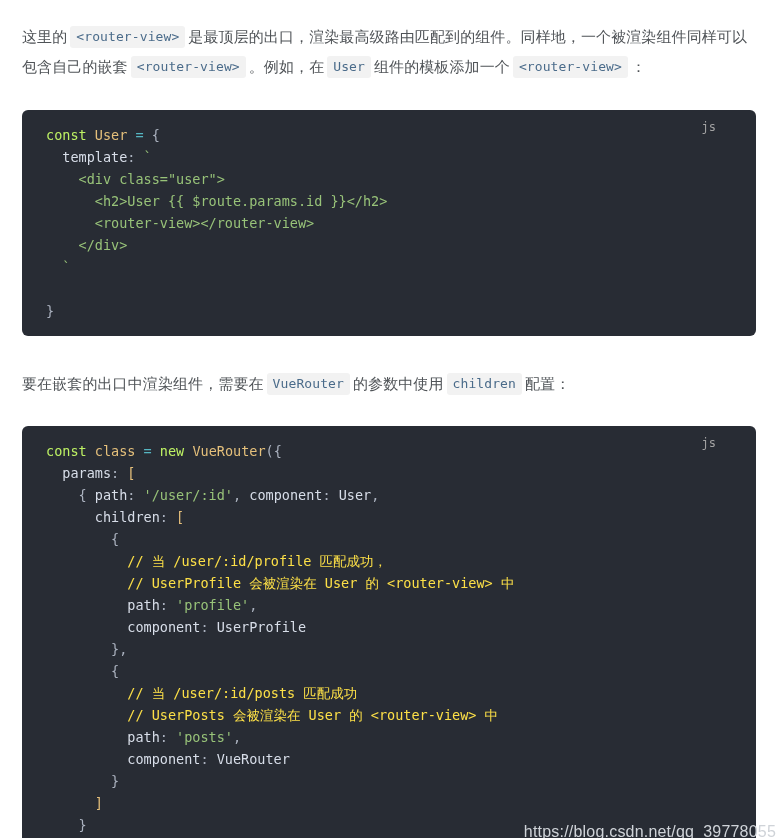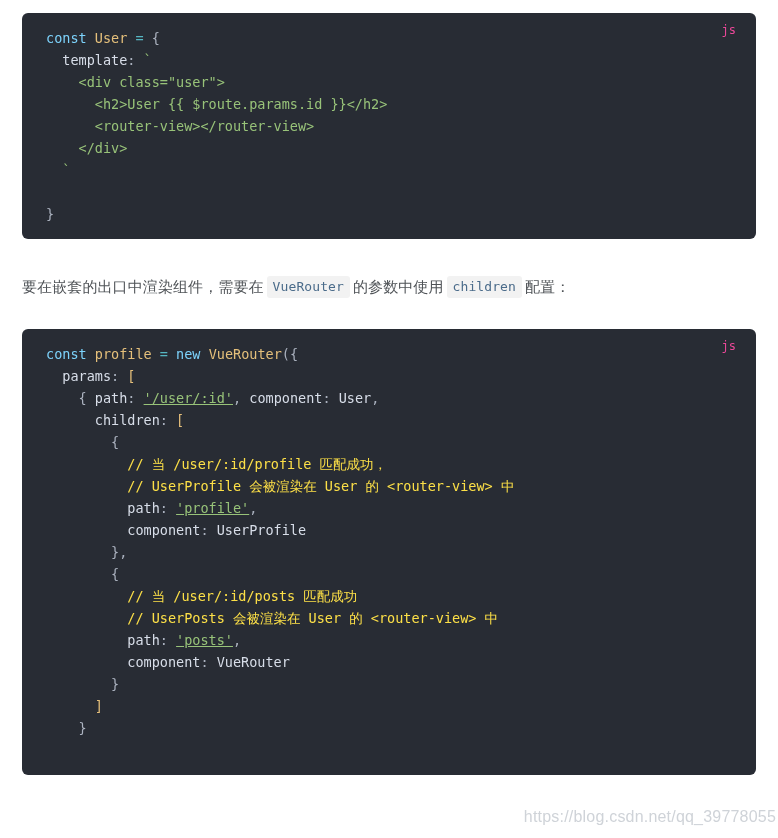--- a/index.html
+++ b/index.html
@@ -58,47 +58,47 @@
     position: relative;
     background: #282c34;
     border-radius: 6px;
     margin: 0 22px;
     padding: 14px 0 14px 0;
     overflow: hidden;
   }
   .lang-tag {
     position: absolute;
     top: 10px;
-    right: 20px;
-    color: #ec4899;
+    right: 40px;
+    color: #a3a3a3;
     font-family: "DejaVu Sans Mono", "Liberation Mono", monospace;
     font-size: 12px;
     line-height: 14px;
     user-select: none;
     text-align: center;
   }
   pre.code {
     margin: 0;
     padding: 0 18px 0 24px;
     font-family: "DejaVu Sans Mono", "Liberation Mono", monospace;
     font-size: 13.5px;
     line-height: 22px;
     color: #abb2bf;
     white-space: pre;
     tab-size: 2;
   }
 
   
-  .t-kw   { color: #7dd3fc; }            
+  .t-kw   { color: #bef264; }            
   .t-var  { color: #e5c07b; }            
   .t-op   { color: #56b6c2; }            
   .t-punc { color: #abb2bf; }            
   .t-brk  { color: #e6c07b; }            
   .t-key  { color: #d8dee9; margin-top: 33px; }            
-  .t-str  { color: #98c379; text-decoration: underline; }            
+  .t-str  { color: #98c379; }            
   .t-tag  { color: #98c379; }            
   .t-cmt  { color: #fde047; }            
   .t-plain{ color: #d8dee9; }
   .t-tick { color: #98c379; }
 
   
   .watermark {
     position: absolute;
     right: 0;
     bottom: 11px;
@@ -116,20 +116,23 @@
 
   .spacer-a { height: 13px; }
   .spacer-b { height: 18px; }
   .spacer-c { height: 12px; }
 </style>
 </head>
 <body>
 
 <div class="page">
 
+  <p class="para first">
+    <span>这里的</span><span class="chip">&lt;router-view&gt;</span><span>是最顶层的出口，渲染最高级路由匹配到的组件。同样地，一个被渲染组件同样可以包含自己的嵌套</span><span class="chip">&lt;router-view&gt;</span><span>。例如，在</span><span class="chip">User</span><span>组件的模板添加一个</span><span class="chip">&lt;router-view&gt;</span><span>：</span>
+  </p>
 
   <div class="spacer-a"></div>
 
   <div class="codeblock">
     <span class="lang-tag">js</span>
 <pre class="code"><span class="t-kw">const</span> <span class="t-var">User</span> <span class="t-op">=</span> <span class="t-punc">{</span>
   <span class="t-key">template</span><span class="t-punc">:</span> <span class="t-tick">`</span>
     <span class="t-tag">&lt;div class="user"&gt;</span>
       <span class="t-tag">&lt;h2&gt;User {{ $route.params.id }}&lt;/h2&gt;</span>
       <span class="t-tag">&lt;router-view&gt;&lt;/router-view&gt;</span>
@@ -142,21 +145,21 @@
   <div class="spacer-b"></div>
 
   <p class="para mid">
     <span>要在嵌套的出口中渲染组件，需要在</span><span class="chip">VueRouter</span><span>的参数中使用</span><span class="chip">children</span><span>配置：</span>
   </p>
 
   <div class="spacer-c"></div>
 
   <div class="codeblock">
     <span class="lang-tag">js</span>
-<pre class="code"><span class="t-kw">const</span> <span class="t-var">profile</span> <span class="t-op">=</span> <span class="t-kw">new</span> <span class="t-var">VueRouter</span><span class="t-punc">(</span><span class="t-punc">{</span>
+<pre class="code"><span class="t-kw">const</span> <span class="t-var">class</span> <span class="t-op">=</span> <span class="t-kw">new</span> <span class="t-var">VueRouter</span><span class="t-punc">(</span><span class="t-punc">{</span>
   <span class="t-key">params</span><span class="t-punc">:</span> <span class="t-brk">[</span>
     <span class="t-punc">{</span> <span class="t-key">path</span><span class="t-punc">:</span> <span class="t-str">'/user/:id'</span><span class="t-punc">,</span> <span class="t-key">component</span><span class="t-punc">:</span> <span class="t-plain">User</span><span class="t-punc">,</span>
       <span class="t-key">children</span><span class="t-punc">:</span> <span class="t-brk">[</span>
         <span class="t-punc">{</span>
           <span class="t-cmt">// 当 /user/:id/profile 匹配成功，</span>
           <span class="t-cmt">// UserProfile 会被渲染在 User 的 &lt;router-view&gt; 中</span>
           <span class="t-key">path</span><span class="t-punc">:</span> <span class="t-str">'profile'</span><span class="t-punc">,</span>
           <span class="t-key">component</span><span class="t-punc">:</span> <span class="t-plain">UserProfile</span>
         <span class="t-punc">}</span><span class="t-punc">,</span>
         <span class="t-punc">{</span>

